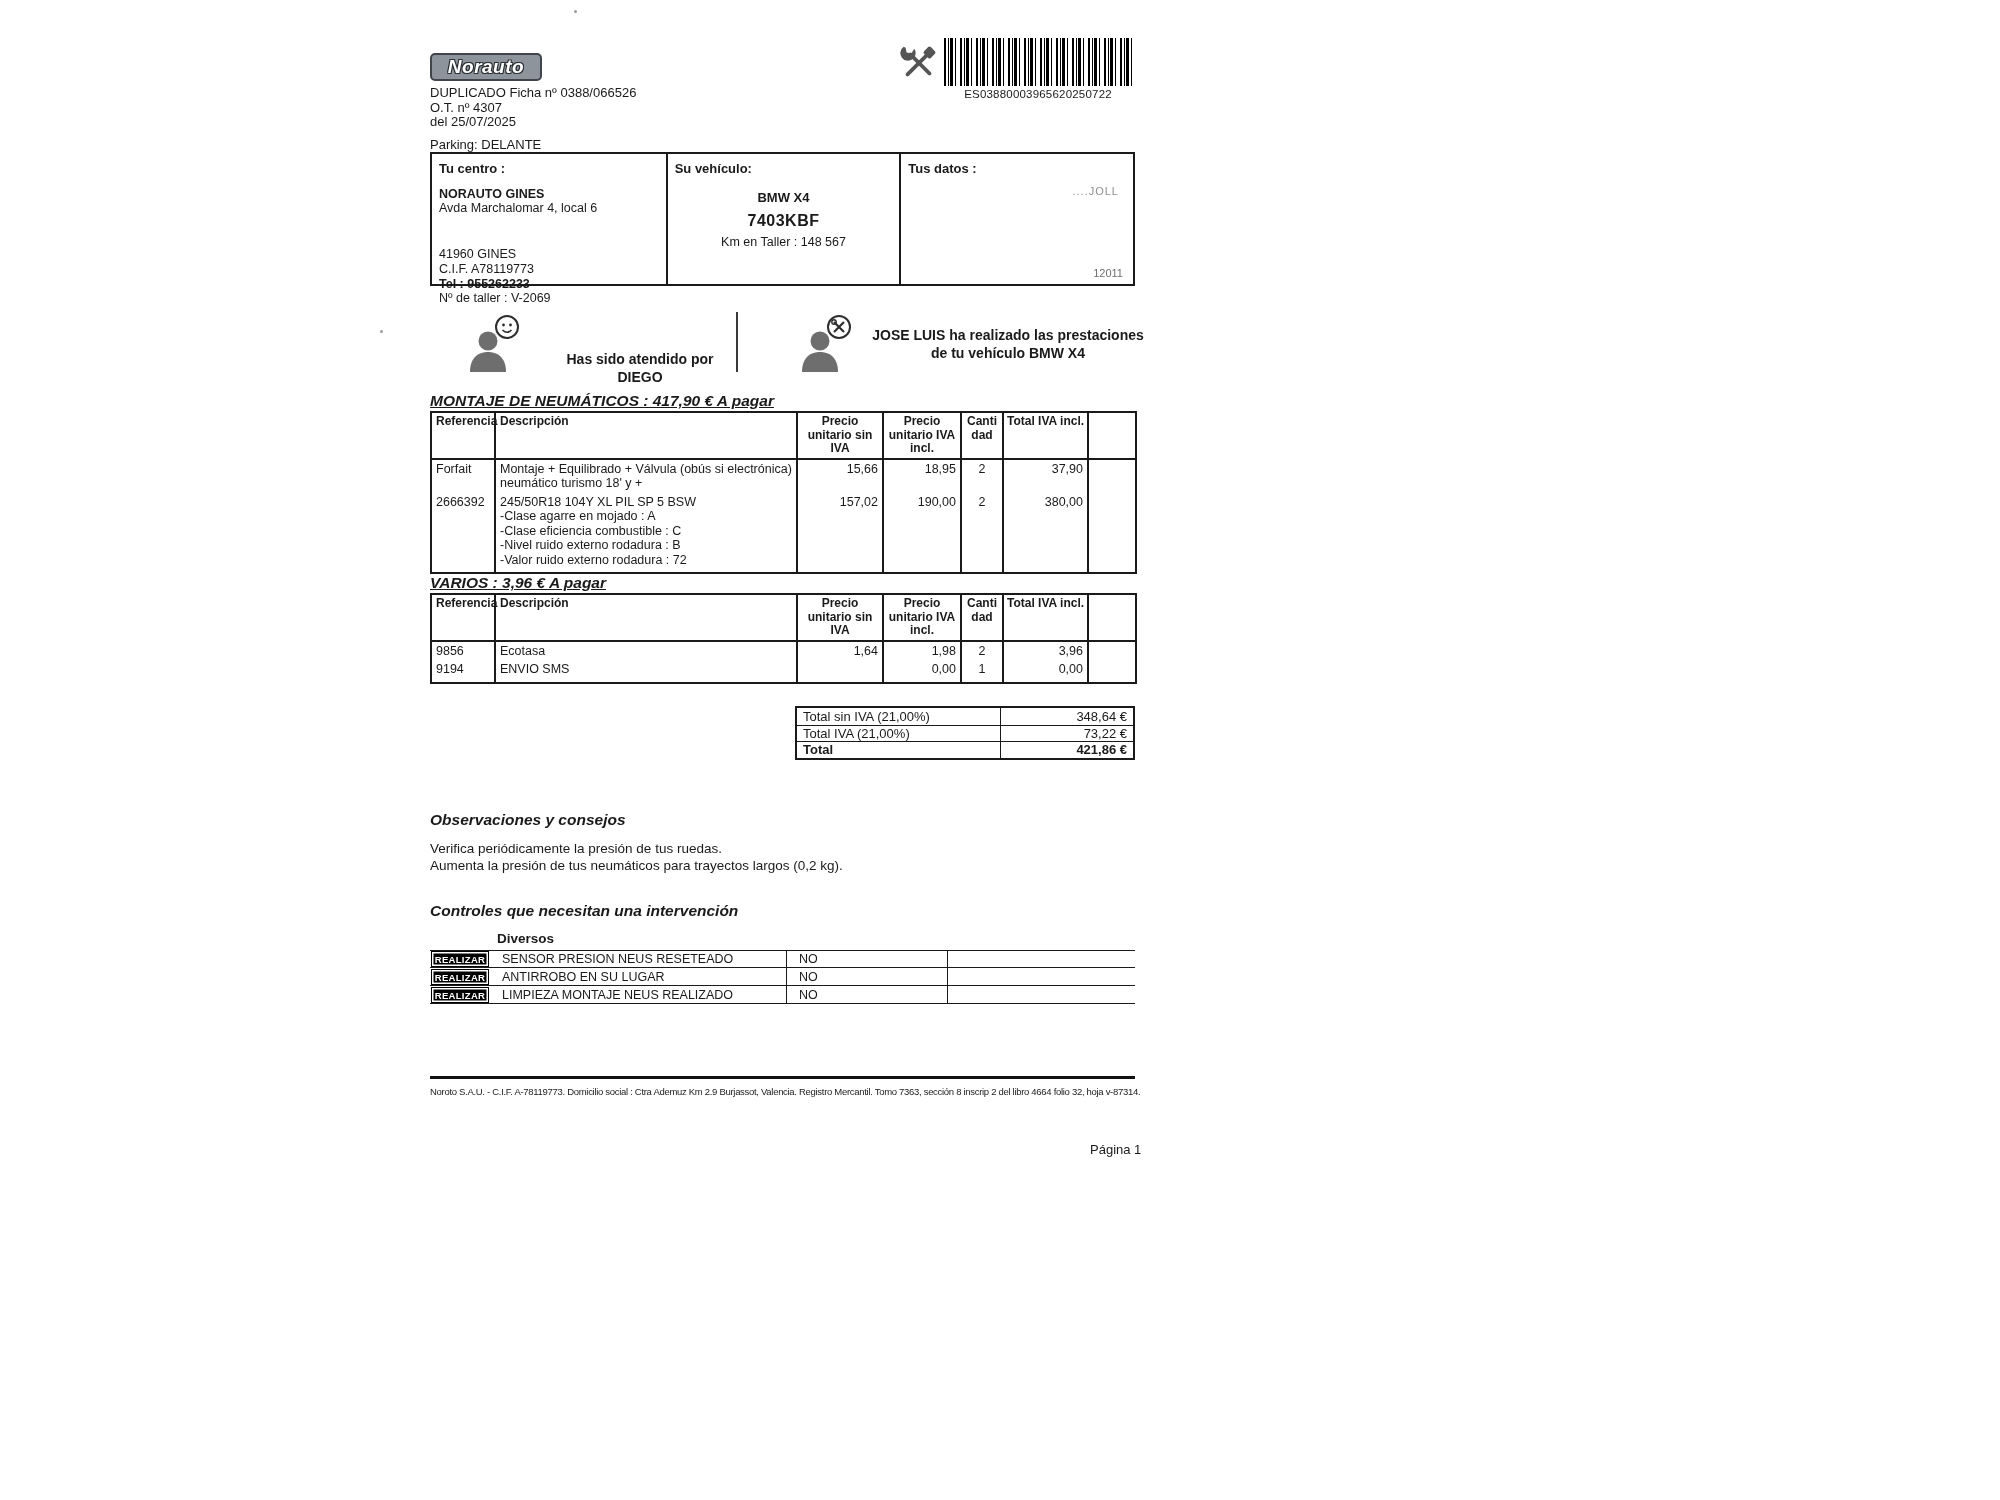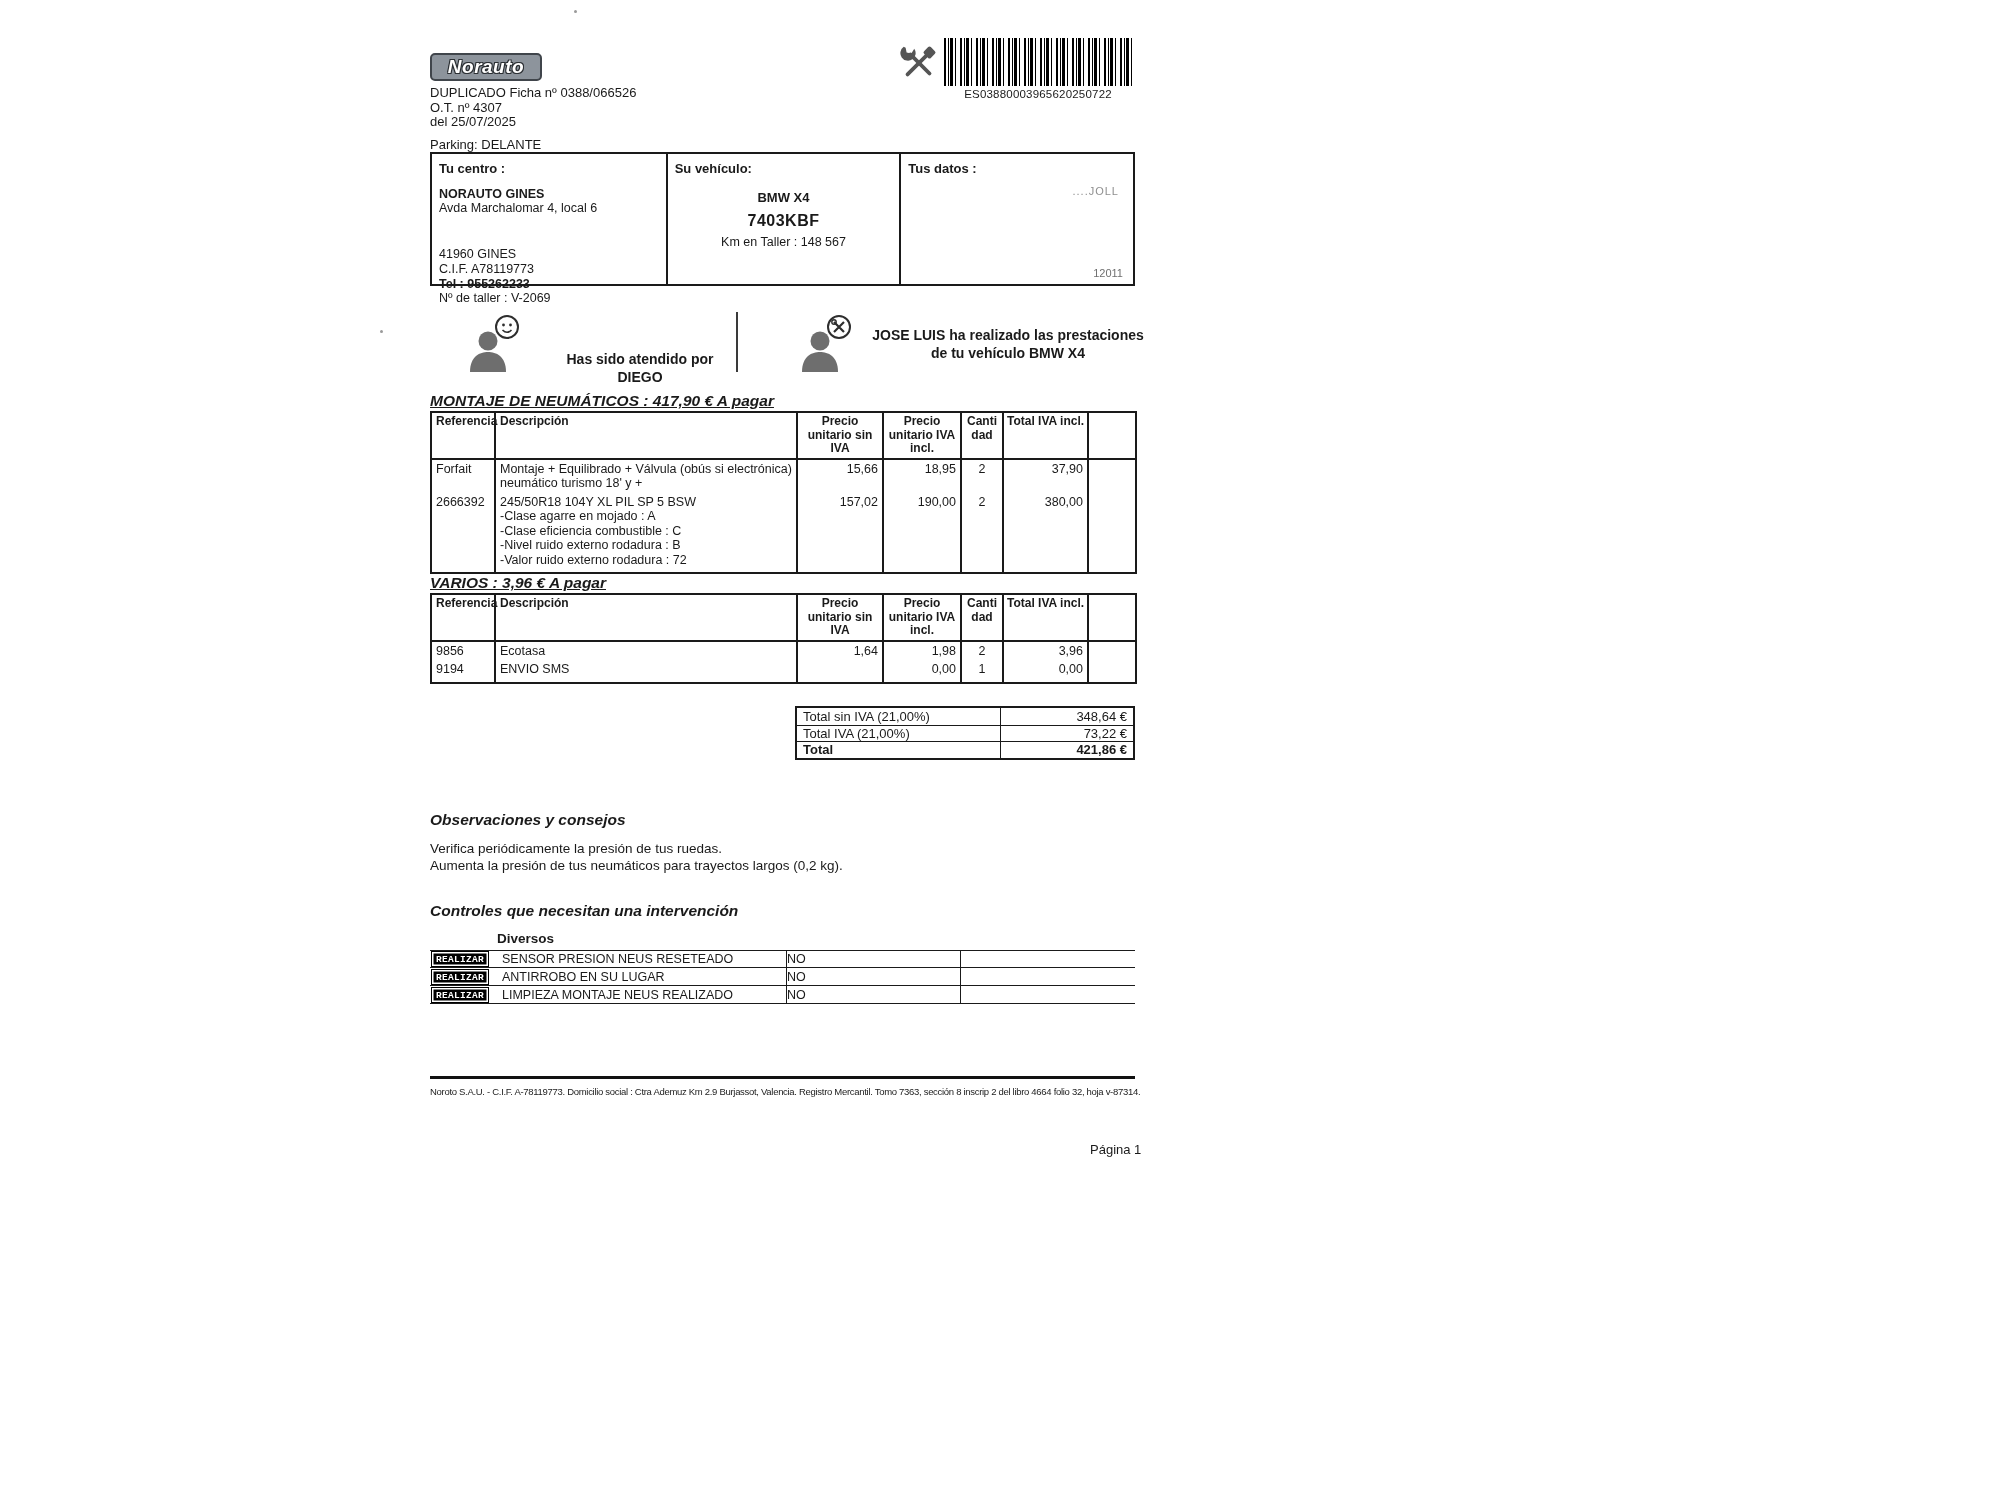--- a/index.html
+++ b/index.html
@@ -70,26 +70,26 @@
   .totals-row.bold .totals-label, .totals-row.bold .totals-value { font-weight:bold; }
 
   .body-text { left:430px; font-size:13.5px; line-height:17px; }
 
   .diversos { left:497px; top:931px; font-size:13.5px; font-weight:bold; }
 
   
   .controls { left:430px; top:950px; width:705px; font-size:12.5px; }
   .control-row { display:flex; align-items:center; height:18px; border-bottom:1.5px solid #1a1a1a; }
   .control-row:first-child { border-top:1.5px solid #1a1a1a; }
-  .badge-cell { width:68px; display:flex; align-items:flex-start;font-family:Liberation Mono, monospace; }
+  .badge-cell { width:68px; display:flex; align-items:flex-start; }
   .badge { margin-left:1px; width:58px; background:#000; color:#fff; font-size:9.5px; font-weight:bold;
            text-align:center; padding:2px 0 1px 0; border:1px solid #000; box-shadow:inset 0 0 0 1.5px #fff; letter-spacing:.3px; }
   .control-label { width:288px; padding-left:4px; align-self:stretch; display:flex; align-items:center; }
-  .control-value { width:175px; border-left:1.5px solid #1a1a1a; border-right:1.5px solid #1a1a1a;
-                   align-self:stretch; display:flex; align-items:center; padding-left:0;text-align:right; }
+  .control-value { width:162px; border-left:1.5px solid #1a1a1a; border-right:1.5px solid #1a1a1a;
+                   align-self:stretch; display:flex; align-items:center; padding-left:12px;text-align:right; }
   .control-rest { flex:1; align-self:stretch; }
 
   .footer-rule { left:430px; top:1076px; width:705px; height:3px; background:#111; }
   .footer-text { left:430px; top:1086px; width:712px; font-size:9.5px; letter-spacing:-0.3px; white-space:nowrap; color:#222; }
   .pagina { left:1090px; top:1110px; font-size:13px;margin-top:32px; }
 
   .speck { width:3px; height:3px; background:#9a9a9a; border-radius:50%; }
 </style>
 </head>
 <body>

